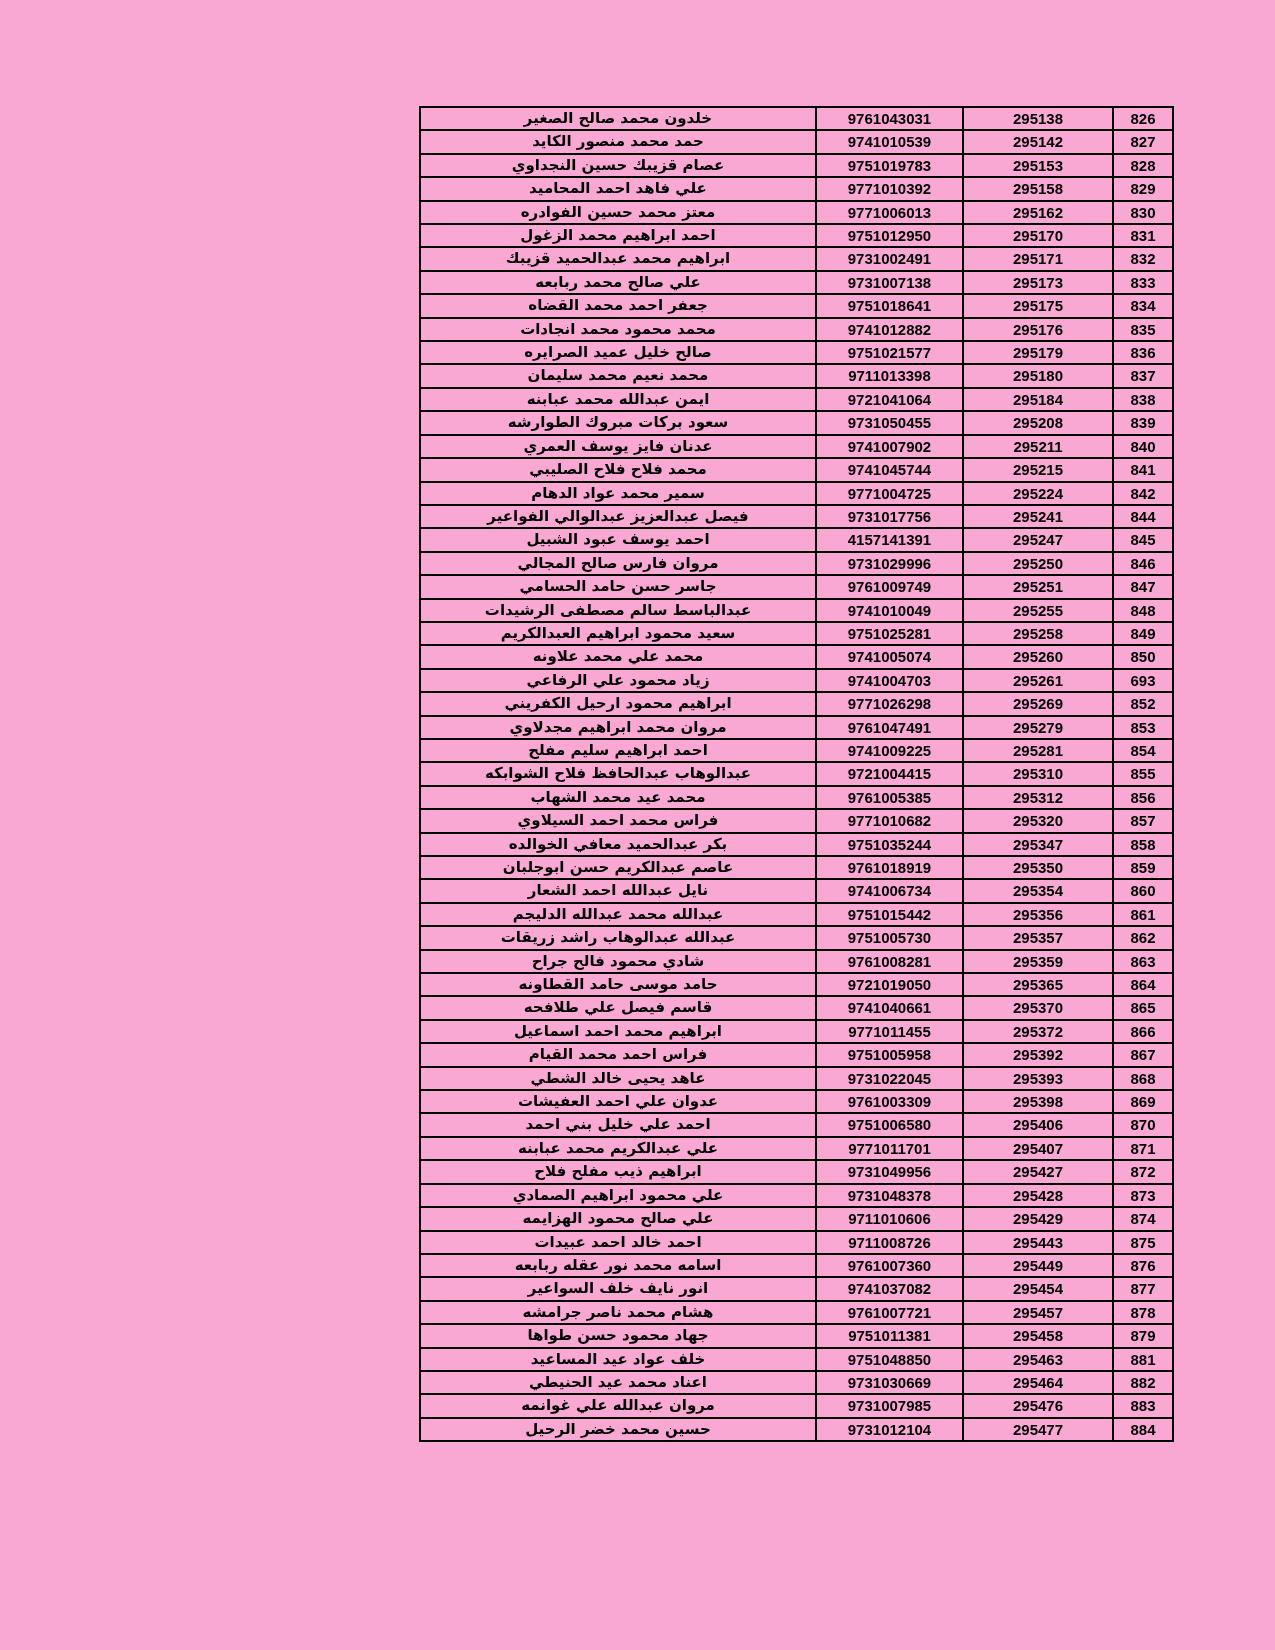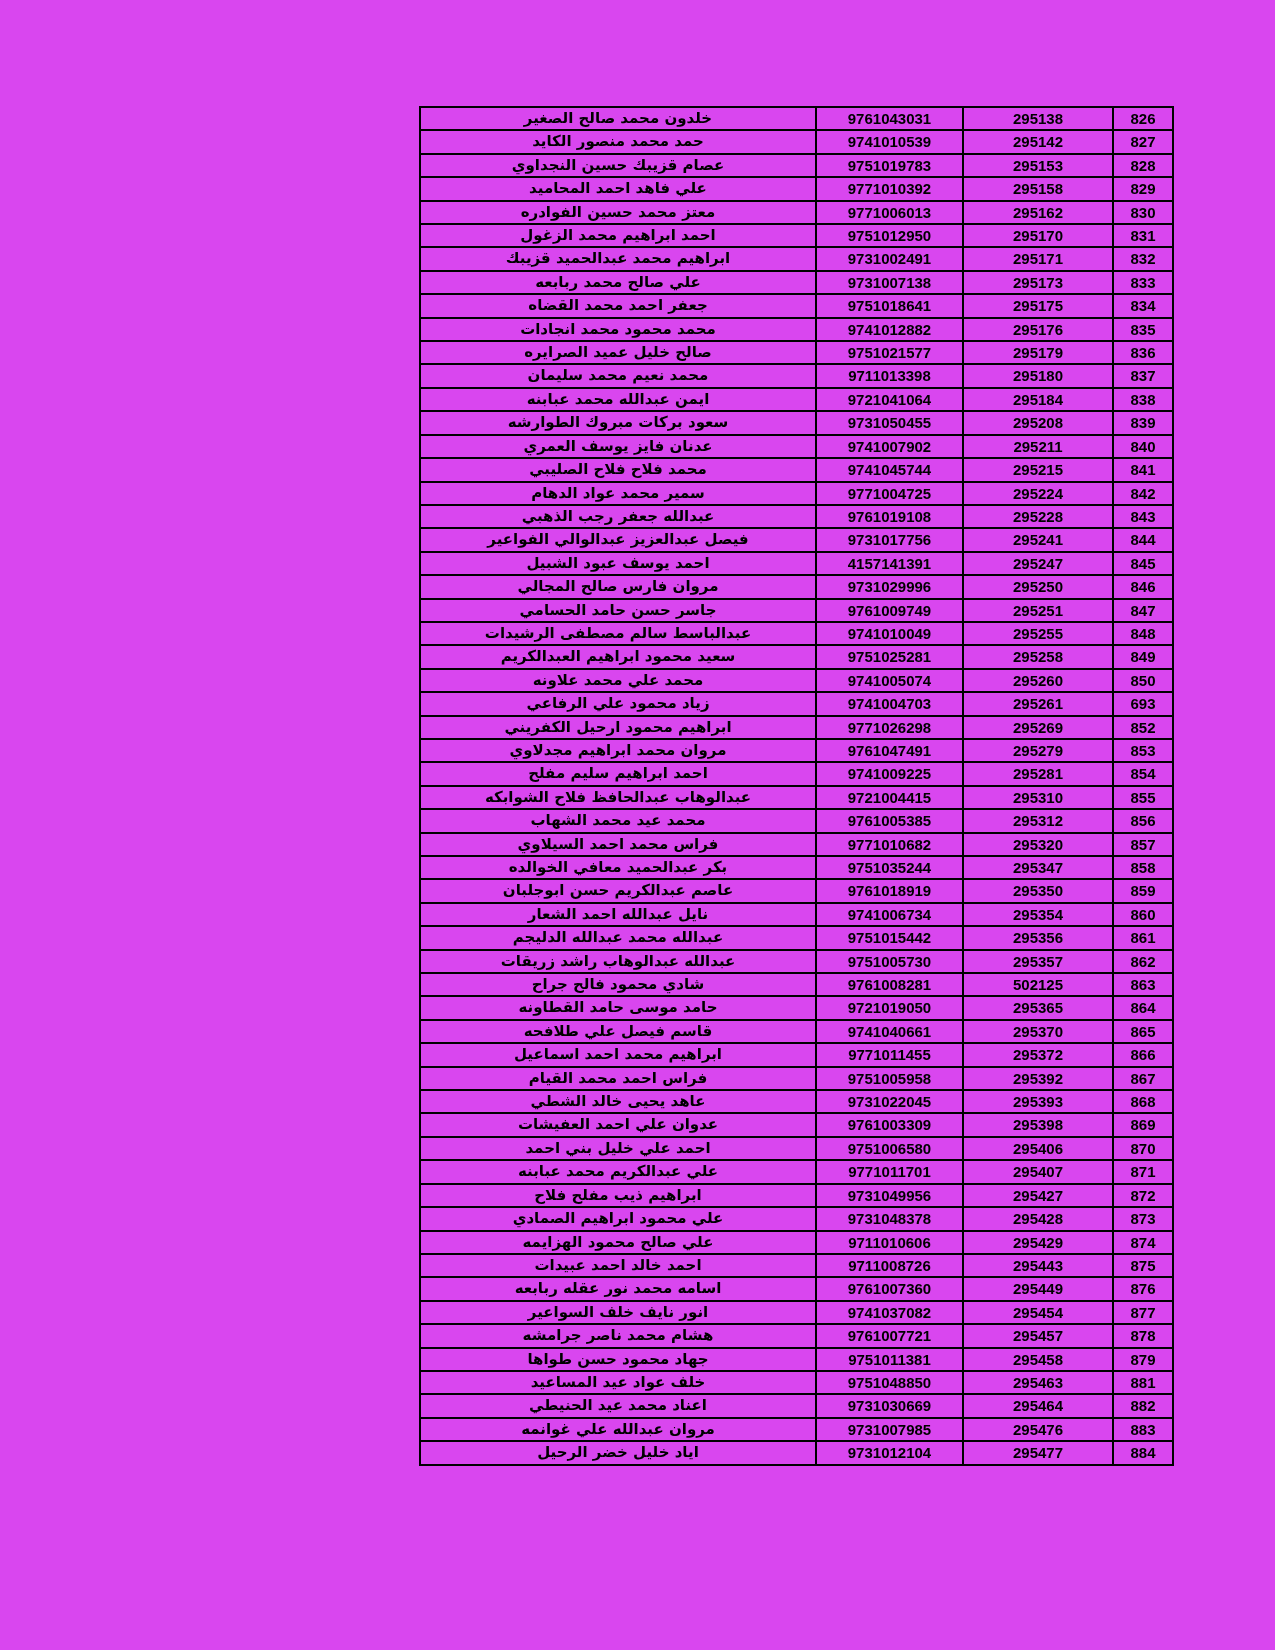--- a/index.html
+++ b/index.html
@@ -10,21 +10,21 @@
   body {
     width: 1275px;
     height: 1650px;
     position: relative;
     font-family: "DejaVu Sans", sans-serif;
     color: #000;
   }
   .page {
     position: absolute;
     inset: 0;
-    background: #d946ef;
+    background: #f9a8d4;
   }
   table.roster {
     position: absolute;
     left: 419px;
     top: 106px;
     border-collapse: collapse;
     table-layout: fixed;
     width: 753px;
   }
   table.roster td {
@@ -162,26 +162,20 @@
           <td class="cell-num">295215</td>
           <td class="cell-num">841</td>
         </tr>
         <tr>
           <td class="cell-name">سمير محمد عواد الدهام</td>
           <td class="cell-num">9771004725</td>
           <td class="cell-num">295224</td>
           <td class="cell-num">842</td>
         </tr>
         <tr>
-          <td class="cell-name">عبدالله جعفر رجب الذهبي</td>
-          <td class="cell-num">9761019108</td>
-          <td class="cell-num">295228</td>
-          <td class="cell-num">843</td>
-        </tr>
-        <tr>
           <td class="cell-name">فيصل عبدالعزيز عبدالوالي الفواعير</td>
           <td class="cell-num">9731017756</td>
           <td class="cell-num">295241</td>
           <td class="cell-num">844</td>
         </tr>
         <tr>
           <td class="cell-name">احمد يوسف عبود الشبيل</td>
           <td class="cell-num">4157141391</td>
           <td class="cell-num">295247</td>
           <td class="cell-num">845</td>
@@ -284,21 +278,21 @@
         </tr>
         <tr>
           <td class="cell-name">عبدالله عبدالوهاب راشد زريقات</td>
           <td class="cell-num">9751005730</td>
           <td class="cell-num">295357</td>
           <td class="cell-num">862</td>
         </tr>
         <tr>
           <td class="cell-name">شادي محمود فالح جراح</td>
           <td class="cell-num">9761008281</td>
-          <td class="cell-num">502125</td>
+          <td class="cell-num">295359</td>
           <td class="cell-num">863</td>
         </tr>
         <tr>
           <td class="cell-name">حامد موسى حامد القطاونه</td>
           <td class="cell-num">9721019050</td>
           <td class="cell-num">295365</td>
           <td class="cell-num">864</td>
         </tr>
         <tr>
           <td class="cell-name">قاسم فيصل علي طلافحه</td>
@@ -402,20 +396,20 @@
           <td class="cell-num">295464</td>
           <td class="cell-num">882</td>
         </tr>
         <tr>
           <td class="cell-name">مروان عبدالله علي غوانمه</td>
           <td class="cell-num">9731007985</td>
           <td class="cell-num">295476</td>
           <td class="cell-num">883</td>
         </tr>
         <tr>
-          <td class="cell-name">اياد خليل خضر الرحيل</td>
+          <td class="cell-name">حسين محمد خضر الرحيل</td>
           <td class="cell-num">9731012104</td>
           <td class="cell-num">295477</td>
           <td class="cell-num">884</td>
         </tr>
       </tbody>
   </table>
 </div>
 
 </body></html>

